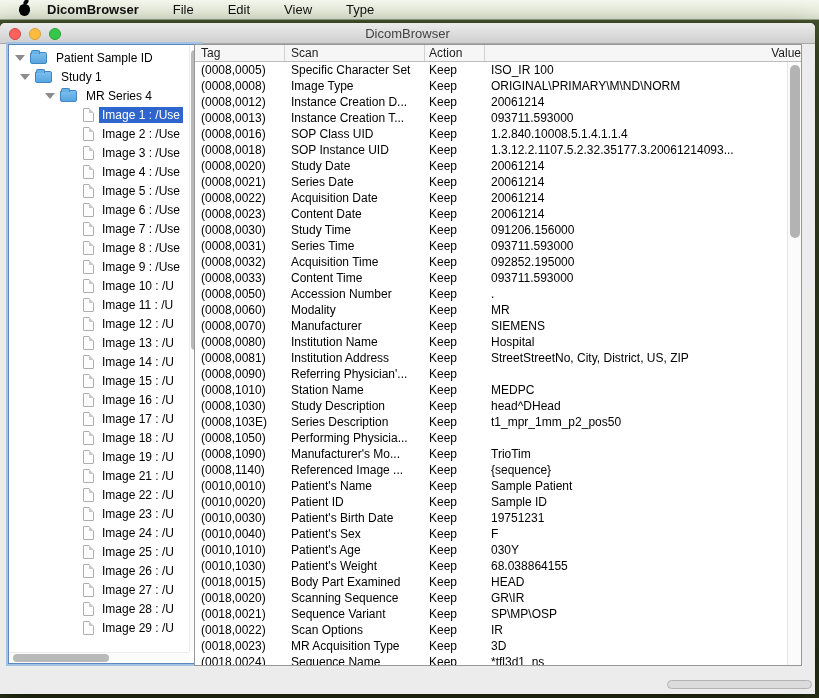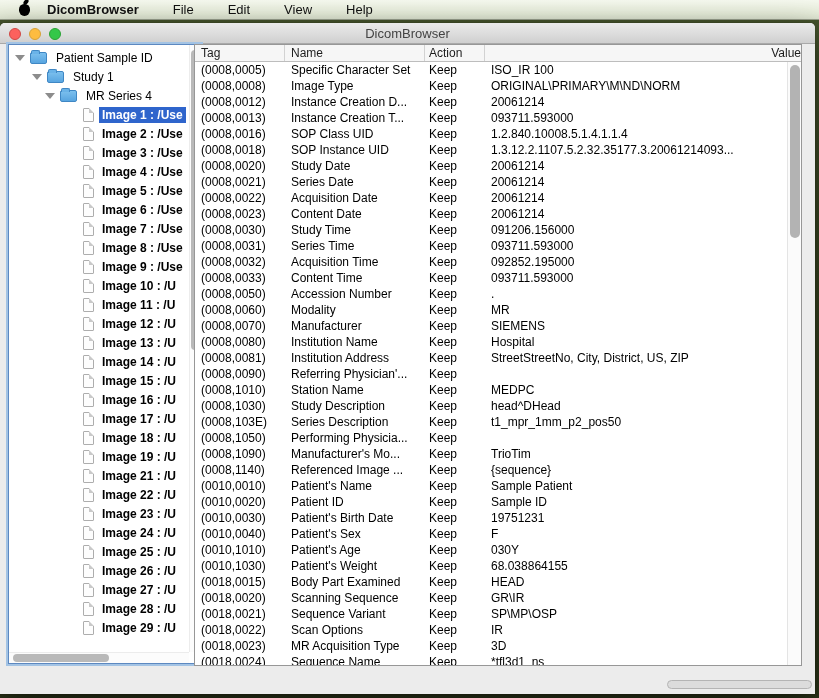--- a/index.html
+++ b/index.html
@@ -47,23 +47,23 @@
   
   .tree-panel {
     position:absolute; left:8px; top:21px; width:193px; height:620px;
     background:#fff; border:1px solid #5c88c0;
     box-shadow:0 0 0 2px #a3c3e4;
     overflow:hidden; font-size:12px; color:#000;
   }
   .tree-inner { position:absolute; left:0; top:3px; right:11px; bottom:11px; overflow:hidden; }
   .tree-row { height:19px; display:flex; align-items:center; white-space:nowrap; }
   .tree-row.lvl0 { padding-left:6px; }
-  .tree-row.lvl1 { padding-left:23px; }
+  .tree-row.lvl1 { padding-left:11px; }
   .tree-row.lvl2 { padding-left:36px; }
-  .tree-row.img  { padding-left:74px;font-weight:bold; }
+  .tree-row.img  { padding-left:74px; }
   .tri { width:0; height:0; border-left:5px solid transparent; border-right:5px solid transparent;
          border-top:6px solid #8c8c8c; margin-right:5px; flex:none; }
   .folder { width:17px; height:12px; background:linear-gradient(180deg,#7cc0ee 0%,#58a5e0 100%);
     border:1px solid #3f87c4; border-radius:2px; position:relative; margin-right:6px; flex:none; }
   .folder::before { content:""; position:absolute; left:0; top:-3px; width:7px; height:3px;
     background:#6ab3e8; border:1px solid #3f87c4; border-bottom:none; border-radius:2px 2px 0 0; }
   .doc-icon { width:11px; height:14px; background:#fdfdfd; border:1px solid #adadad;
     border-radius:1px; position:relative; margin-right:5px; flex:none; }
   .doc-icon::before { content:""; position:absolute; right:-1px; top:-1px;
     border-style:solid; border-width:0 5px 5px 0; border-color:#fff #fff #c9c9c9 #c9c9c9; }
@@ -113,21 +113,21 @@
 </style>
 </head>
 <body>
 
 <div class="menubar">
   <span class="apple-logo"></span>
   <span class="appname">DicomBrowser</span>
   <span class="mitem">File</span>
   <span class="mitem">Edit</span>
   <span class="mitem">View</span>
-  <span class="mitem">Help</span>
+  <span class="mitem">Type</span>
 </div>
 
 <div class="window">
   <div class="titlebar">
     <span class="tl red"></span>
     <span class="tl yellow"></span>
     <span class="tl green"></span>
     <div class="title-text">DicomBrowser</div>
   </div>
 
@@ -271,21 +271,21 @@
     </div>
   </div>
 
   <div class="splitter">
     <div class="dot"></div>
   </div>
 
   <div class="table-panel">
     <div class="thead grid-row">
       <div class="cell c0">Tag</div>
-      <div class="cell c1">Name</div>
+      <div class="cell c1">Scan</div>
       <div class="cell c2">Action</div>
       <div class="cell c3">Value</div>
     </div>
     <div id="table-rows">
         <div class="grid-row">
           <div class="cell c0">(0008,0005)</div>
           <div class="cell c1">Specific Character Set</div>
           <div class="cell c2">Keep</div>
           <div class="cell c3">ISO_IR 100</div>
         </div>

